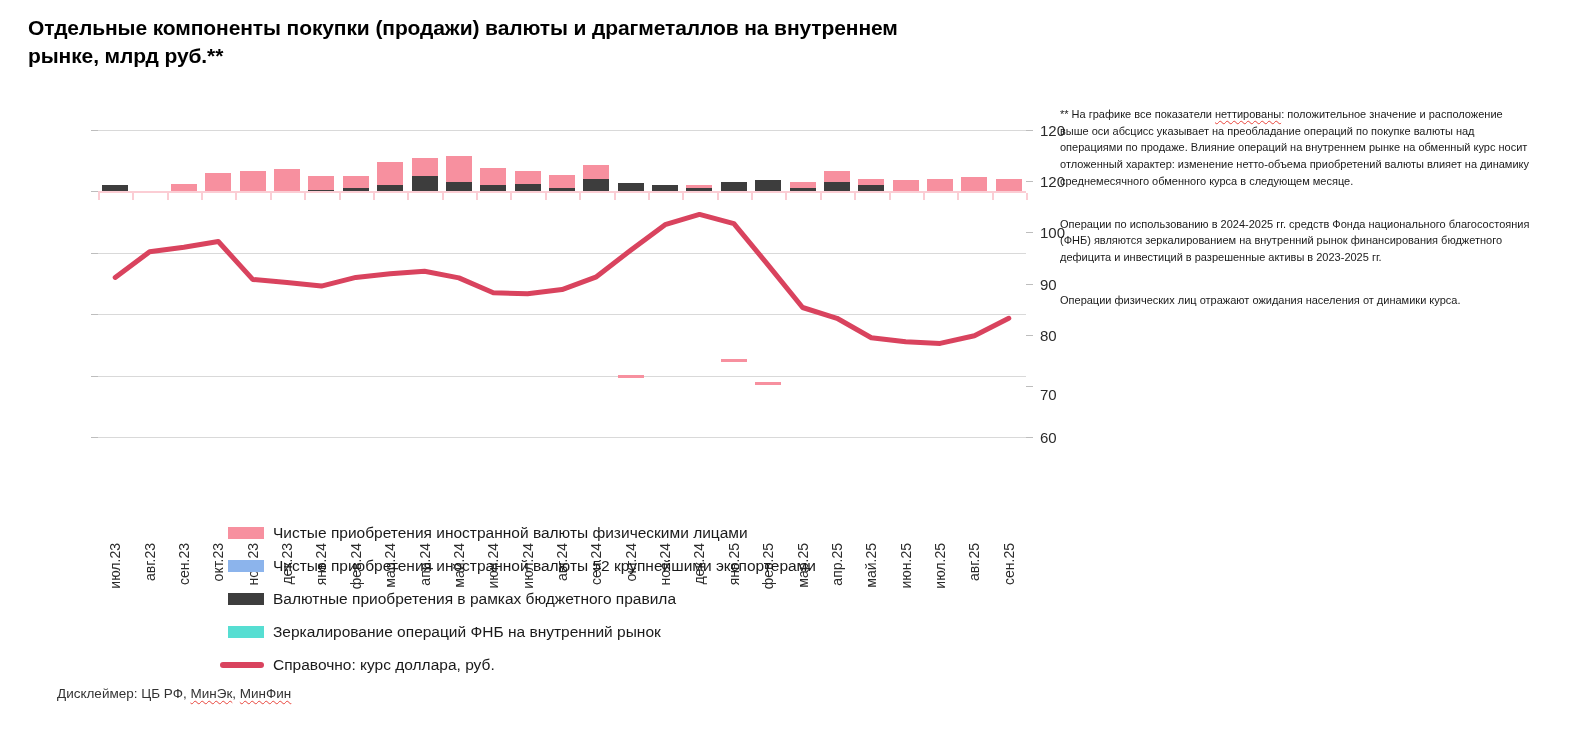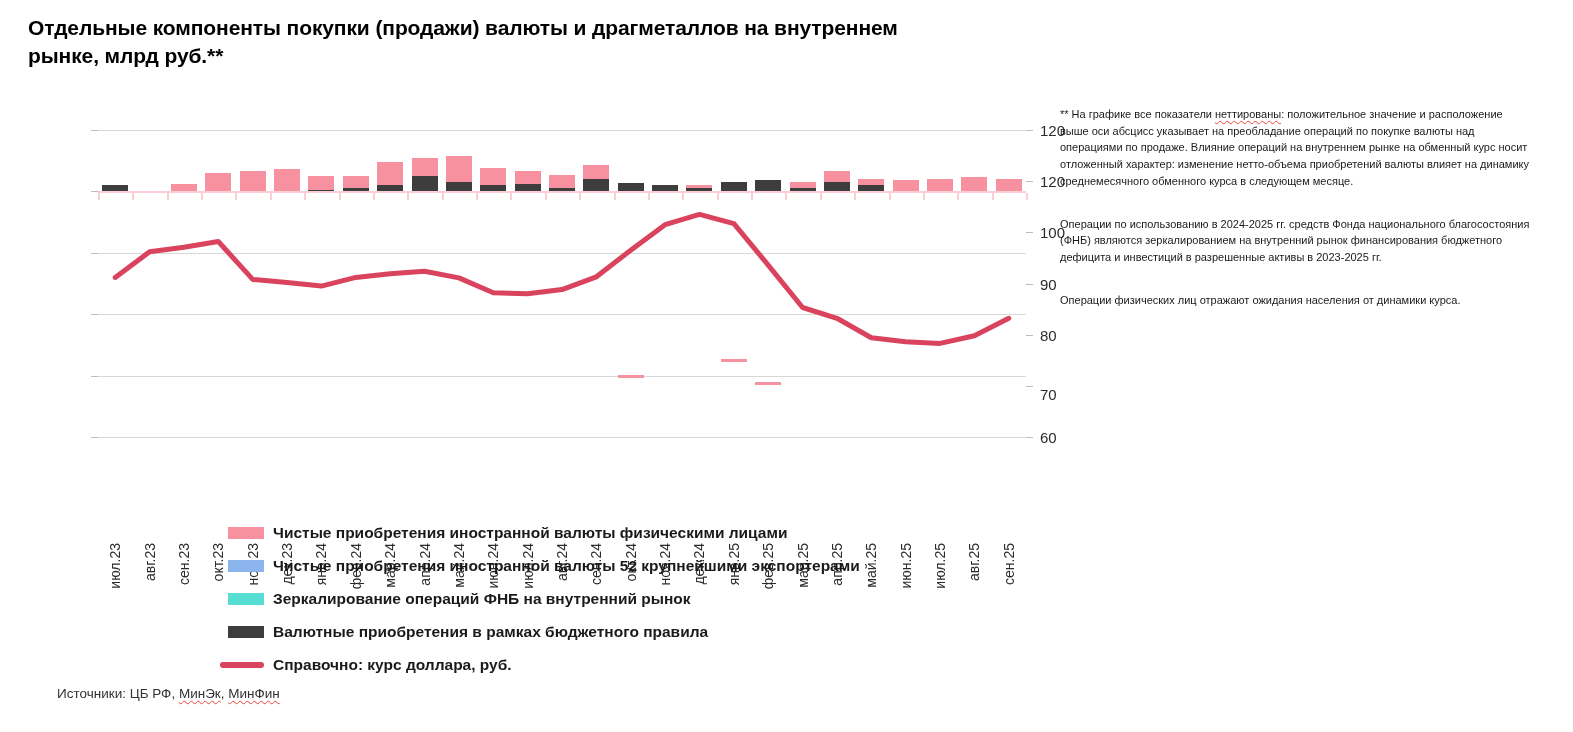--- a/index.html
+++ b/index.html
@@ -108,21 +108,20 @@
   
   .legend {
     position: absolute;
     left: 228px; top: 516px;
     width: 700px;
   }
   .legend-row {
     display: flex;
     align-items: center;
     height: 33px;
-    font-weight: bold;
   }
   .swatch {
     width: 36px; height: 12px;
     flex: 0 0 36px;
     margin-right: 9px;
   }
   .swatch-line {
     width: 44px; height: 6px;
     flex: 0 0 44px;
     border-radius: 3px;
@@ -424,35 +423,35 @@
   <div class="legend" id="legend">
       <div class="legend-row">
         <span class="swatch" style="background: rgb(247, 144, 159);"></span>
         <span class="legend-label">Чистые приобретения иностранной валюты физическими лицами</span>
       </div>
       <div class="legend-row">
         <span class="swatch" style="background: rgb(140, 180, 236);"></span>
         <span class="legend-label">Чистые приобретения иностранной валюты 52 крупнейшими экспортерами</span>
       </div>
       <div class="legend-row">
+        <span class="swatch" style="background: rgb(61, 61, 61);"></span>
+        <span class="legend-label">Валютные приобретения в рамках бюджетного правила</span>
+      </div>
+      <div class="legend-row">
         <span class="swatch" style="background: rgb(86, 222, 210);"></span>
         <span class="legend-label">Зеркалирование операций ФНБ на внутренний рынок</span>
-      </div>
-      <div class="legend-row">
-        <span class="swatch" style="background: rgb(61, 61, 61);"></span>
-        <span class="legend-label">Валютные приобретения в рамках бюджетного правила</span>
       </div>
       <div class="legend-row">
         <span class="swatch-line" style="background: rgb(217, 67, 94);"></span>
         <span class="legend-label">Справочно: курс доллара, руб.</span>
       </div>
     </div>
 
   <div class="source">
-    <span>Источники: ЦБ РФ, </span><span class="sq">МинЭк</span><span>, </span><span class="sq">МинФин</span>
+    <span>Дисклеймер: ЦБ РФ, </span><span class="sq">МинЭк</span><span>, </span><span class="sq">МинФин</span>
   </div>
 
   <div class="disclaimer">
     <p class="disc-p"><span>** На графике все показатели </span><span class="sq">неттированы</span><span>: положительное значение и расположение выше оси абсцисс указывает на преобладание операций по покупке валюты над операциями по продаже. Влияние операций на внутреннем рынке на обменный курс носит отложенный характер: изменение нетто-объема приобретений валюты влияет на динамику среднемесячного обменного курса в следующем месяце.</span></p>
     <p class="disc-p">Операции по использованию в 2024-2025 гг. средств Фонда национального благосостояния (ФНБ) являются зеркалированием на внутренний рынок финансирования бюджетного дефицита и инвестиций в разрешенные активы в 2023-2025 гг.</p>
     <p class="disc-p">Операции физических лиц отражают ожидания населения от динамики курса.</p>
   </div>
 
 </div>
 

